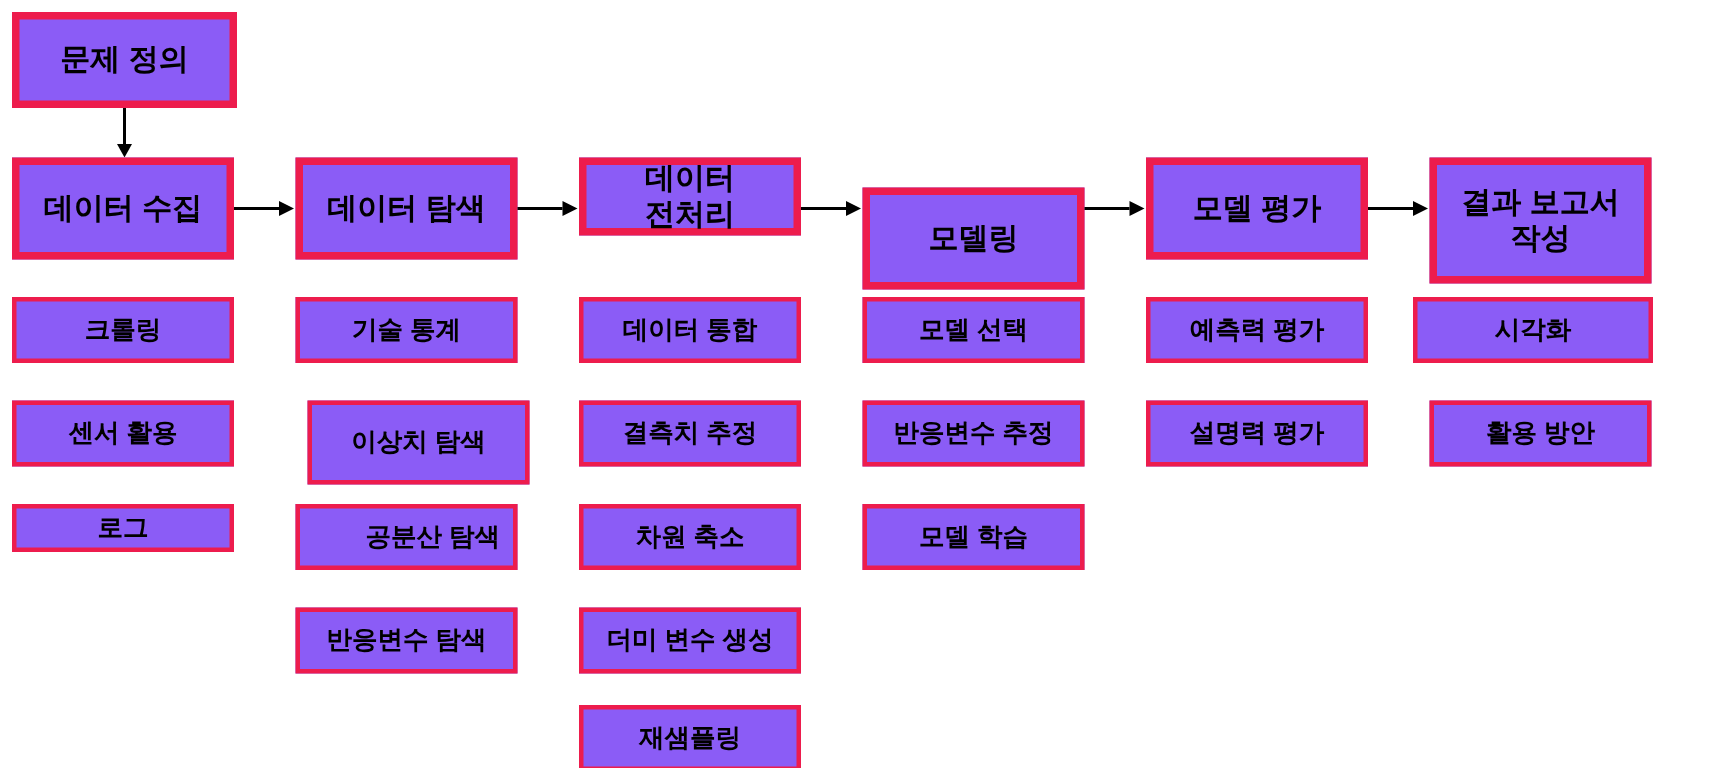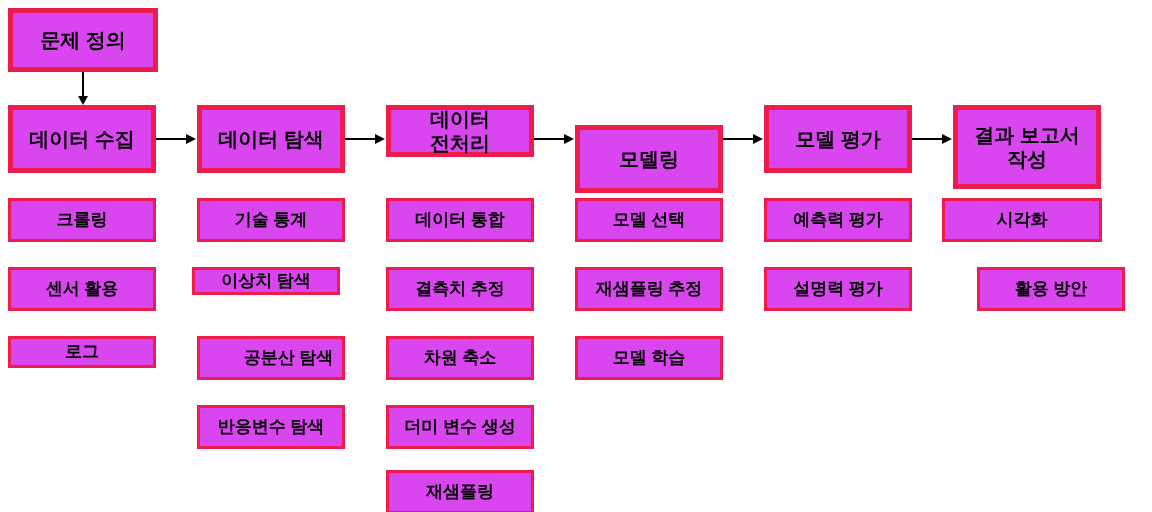--- a/index.html
+++ b/index.html
@@ -12,21 +12,21 @@
     width: 1152px;
     height: 512px;
     background: #ffffff;
     overflow: hidden;
     font-family: "Liberation Sans", sans-serif;
     color: #000000;
   }
   .box {
     position: absolute;
     box-sizing: border-box;
-    background: #d946ef;
+    background: #8b5cf6;
     display: flex;
     align-items: center;
     justify-content: center;
     text-align: center;
     font-weight: bold;
     white-space: pre-line;
     color: #000000;
   }
   .box-thick {
     border: 5px solid var(--accent, #ED1C4D);
@@ -79,38 +79,38 @@
   <div class="varrow" style="left:82px; top:72px; height:24px;"></div>
   <div id="columns">
       <div class="box box-thick" style="left: 8px; top: 105px; width: 148px; height: 68px;">데이터 수집</div>
       <div class="harrow" style="left: 156px; top: 138px; width: 30px;"></div>
       <div class="box box-thin" style="left: 8px; top: 198px; width: 148px; height: 44px;">크롤링</div>
       <div class="box box-thin" style="left: 8px; top: 267px; width: 148px; height: 44px;">센서 활용</div>
       <div class="box box-thin" style="left: 8px; top: 336px; width: 148px; height: 32px; text-align: center;">로그</div>
       <div class="box box-thick" style="left: 197px; top: 105px; width: 148px; height: 68px;">데이터 탐색</div>
       <div class="harrow" style="left: 345px; top: 138px; width: 30px;"></div>
       <div class="box box-thin" style="left: 197px; top: 198px; width: 148px; height: 44px;">기술 통계</div>
-      <div class="box box-thin" style="left: 192px; top: 267px; width: 148px; height: 28px;">이상치 탐색</div>
+      <div class="box box-thin" style="left: 205px; top: 267px; width: 148px; height: 56px;">이상치 탐색</div>
       <div class="box box-thin" style="left: 197px; top: 336px; width: 148px; height: 44px; padding-left: 35px;">공분산 탐색</div>
       <div class="box box-thin" style="left: 197px; top: 405px; width: 148px; height: 44px;">반응변수 탐색</div>
       <div class="box box-thick" style="left: 386px; top: 105px; width: 148px; height: 52px;">데이터
 전처리</div>
       <div class="harrow" style="left: 534px; top: 138px; width: 30px;"></div>
       <div class="box box-thin" style="left: 386px; top: 198px; width: 148px; height: 44px;">데이터 통합</div>
       <div class="box box-thin" style="left: 386px; top: 267px; width: 148px; height: 44px;">결측치 추정</div>
       <div class="box box-thin" style="left: 386px; top: 336px; width: 148px; height: 44px;">차원 축소</div>
       <div class="box box-thin" style="left: 386px; top: 405px; width: 148px; height: 44px;">더미 변수 생성</div>
       <div class="box box-thin" style="left: 386px; top: 470px; width: 148px; height: 44px;">재샘플링</div>
       <div class="box box-thick" style="left: 575px; top: 105px; width: 148px; height: 68px; margin-top: 20px;">모델링</div>
       <div class="harrow" style="left: 723px; top: 138px; width: 30px;"></div>
       <div class="box box-thin" style="left: 575px; top: 198px; width: 148px; height: 44px;">모델 선택</div>
-      <div class="box box-thin" style="left: 575px; top: 267px; width: 148px; height: 44px;">재샘플링 추정</div>
+      <div class="box box-thin" style="left: 575px; top: 267px; width: 148px; height: 44px;">반응변수 추정</div>
       <div class="box box-thin" style="left: 575px; top: 336px; width: 148px; height: 44px;">모델 학습</div>
       <div class="box box-thick" style="left: 764px; top: 105px; width: 148px; height: 68px;">모델 평가</div>
       <div class="harrow" style="left: 912px; top: 138px; width: 30px;"></div>
       <div class="box box-thin" style="left: 764px; top: 198px; width: 148px; height: 44px;">예측력 평가</div>
       <div class="box box-thin" style="left: 764px; top: 267px; width: 148px; height: 44px;">설명력 평가</div>
       <div class="box box-thick" style="left: 953px; top: 105px; width: 148px; height: 84px;">결과 보고서
 작성</div>
       <div class="box box-thin" style="left: 942px; top: 198px; width: 160px; height: 44px;">시각화</div>
-      <div class="box box-thin" style="left: 977px; top: 267px; width: 148px; height: 44px;">활용 방안</div>
+      <div class="box box-thin" style="left: 953px; top: 267px; width: 148px; height: 44px;">활용 방안</div>
     </div>
 </div>
 
 </body></html>

